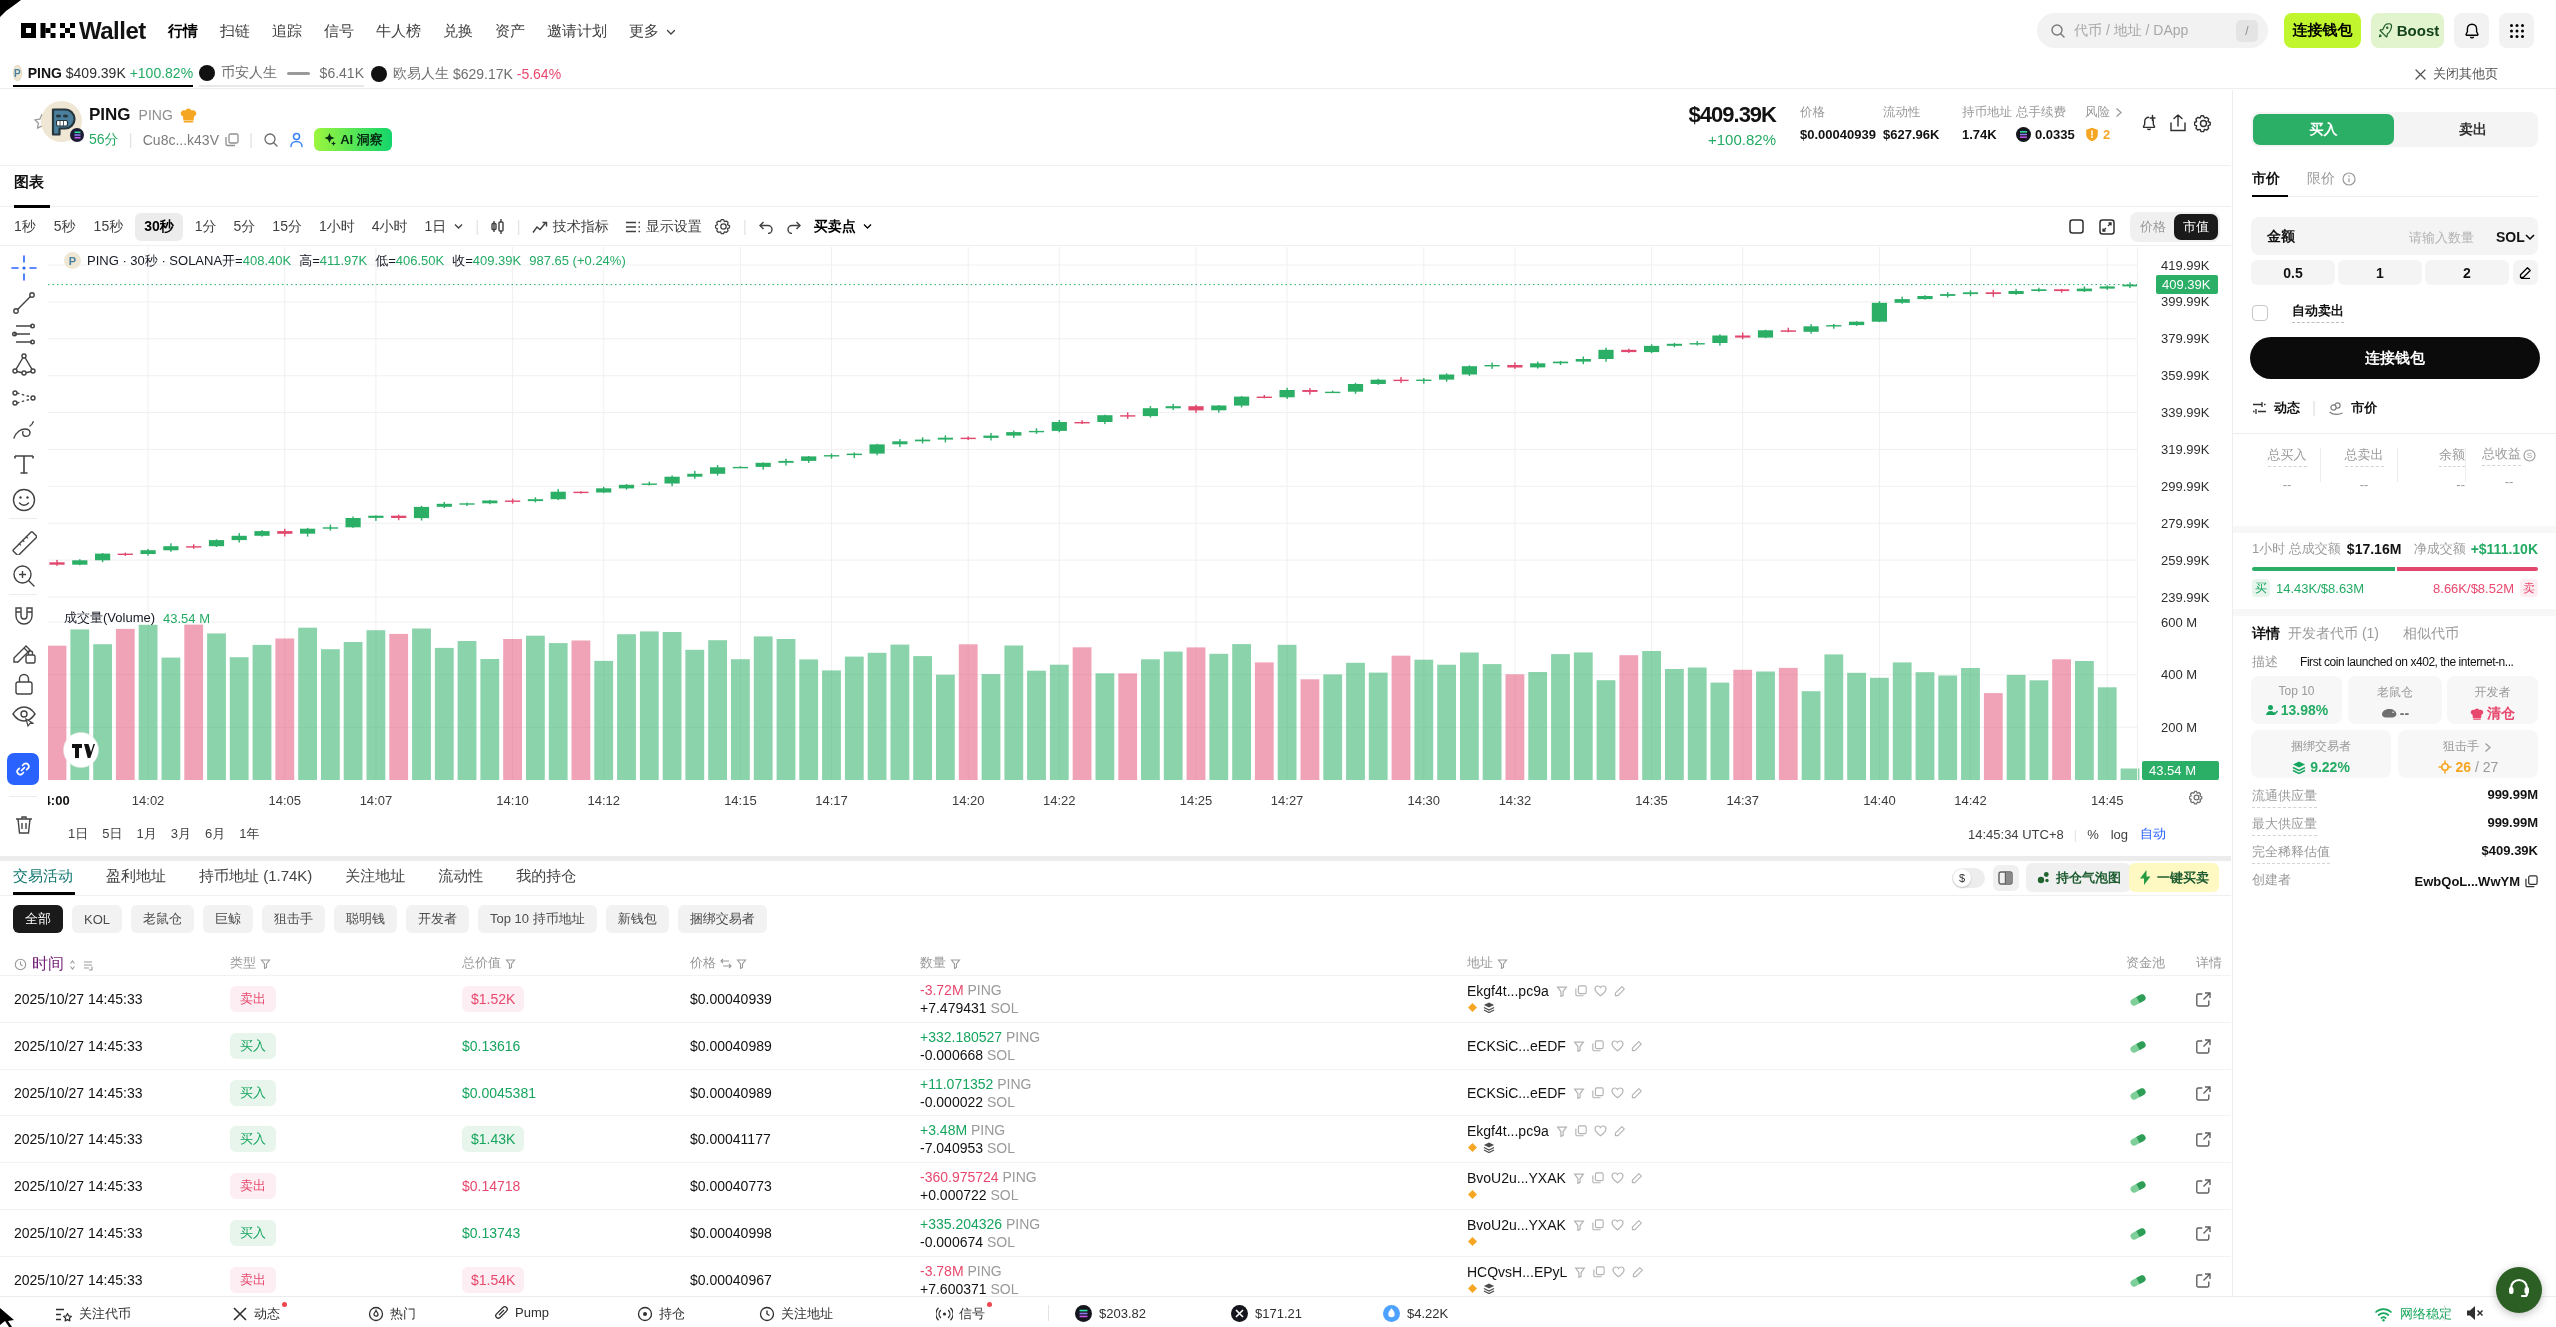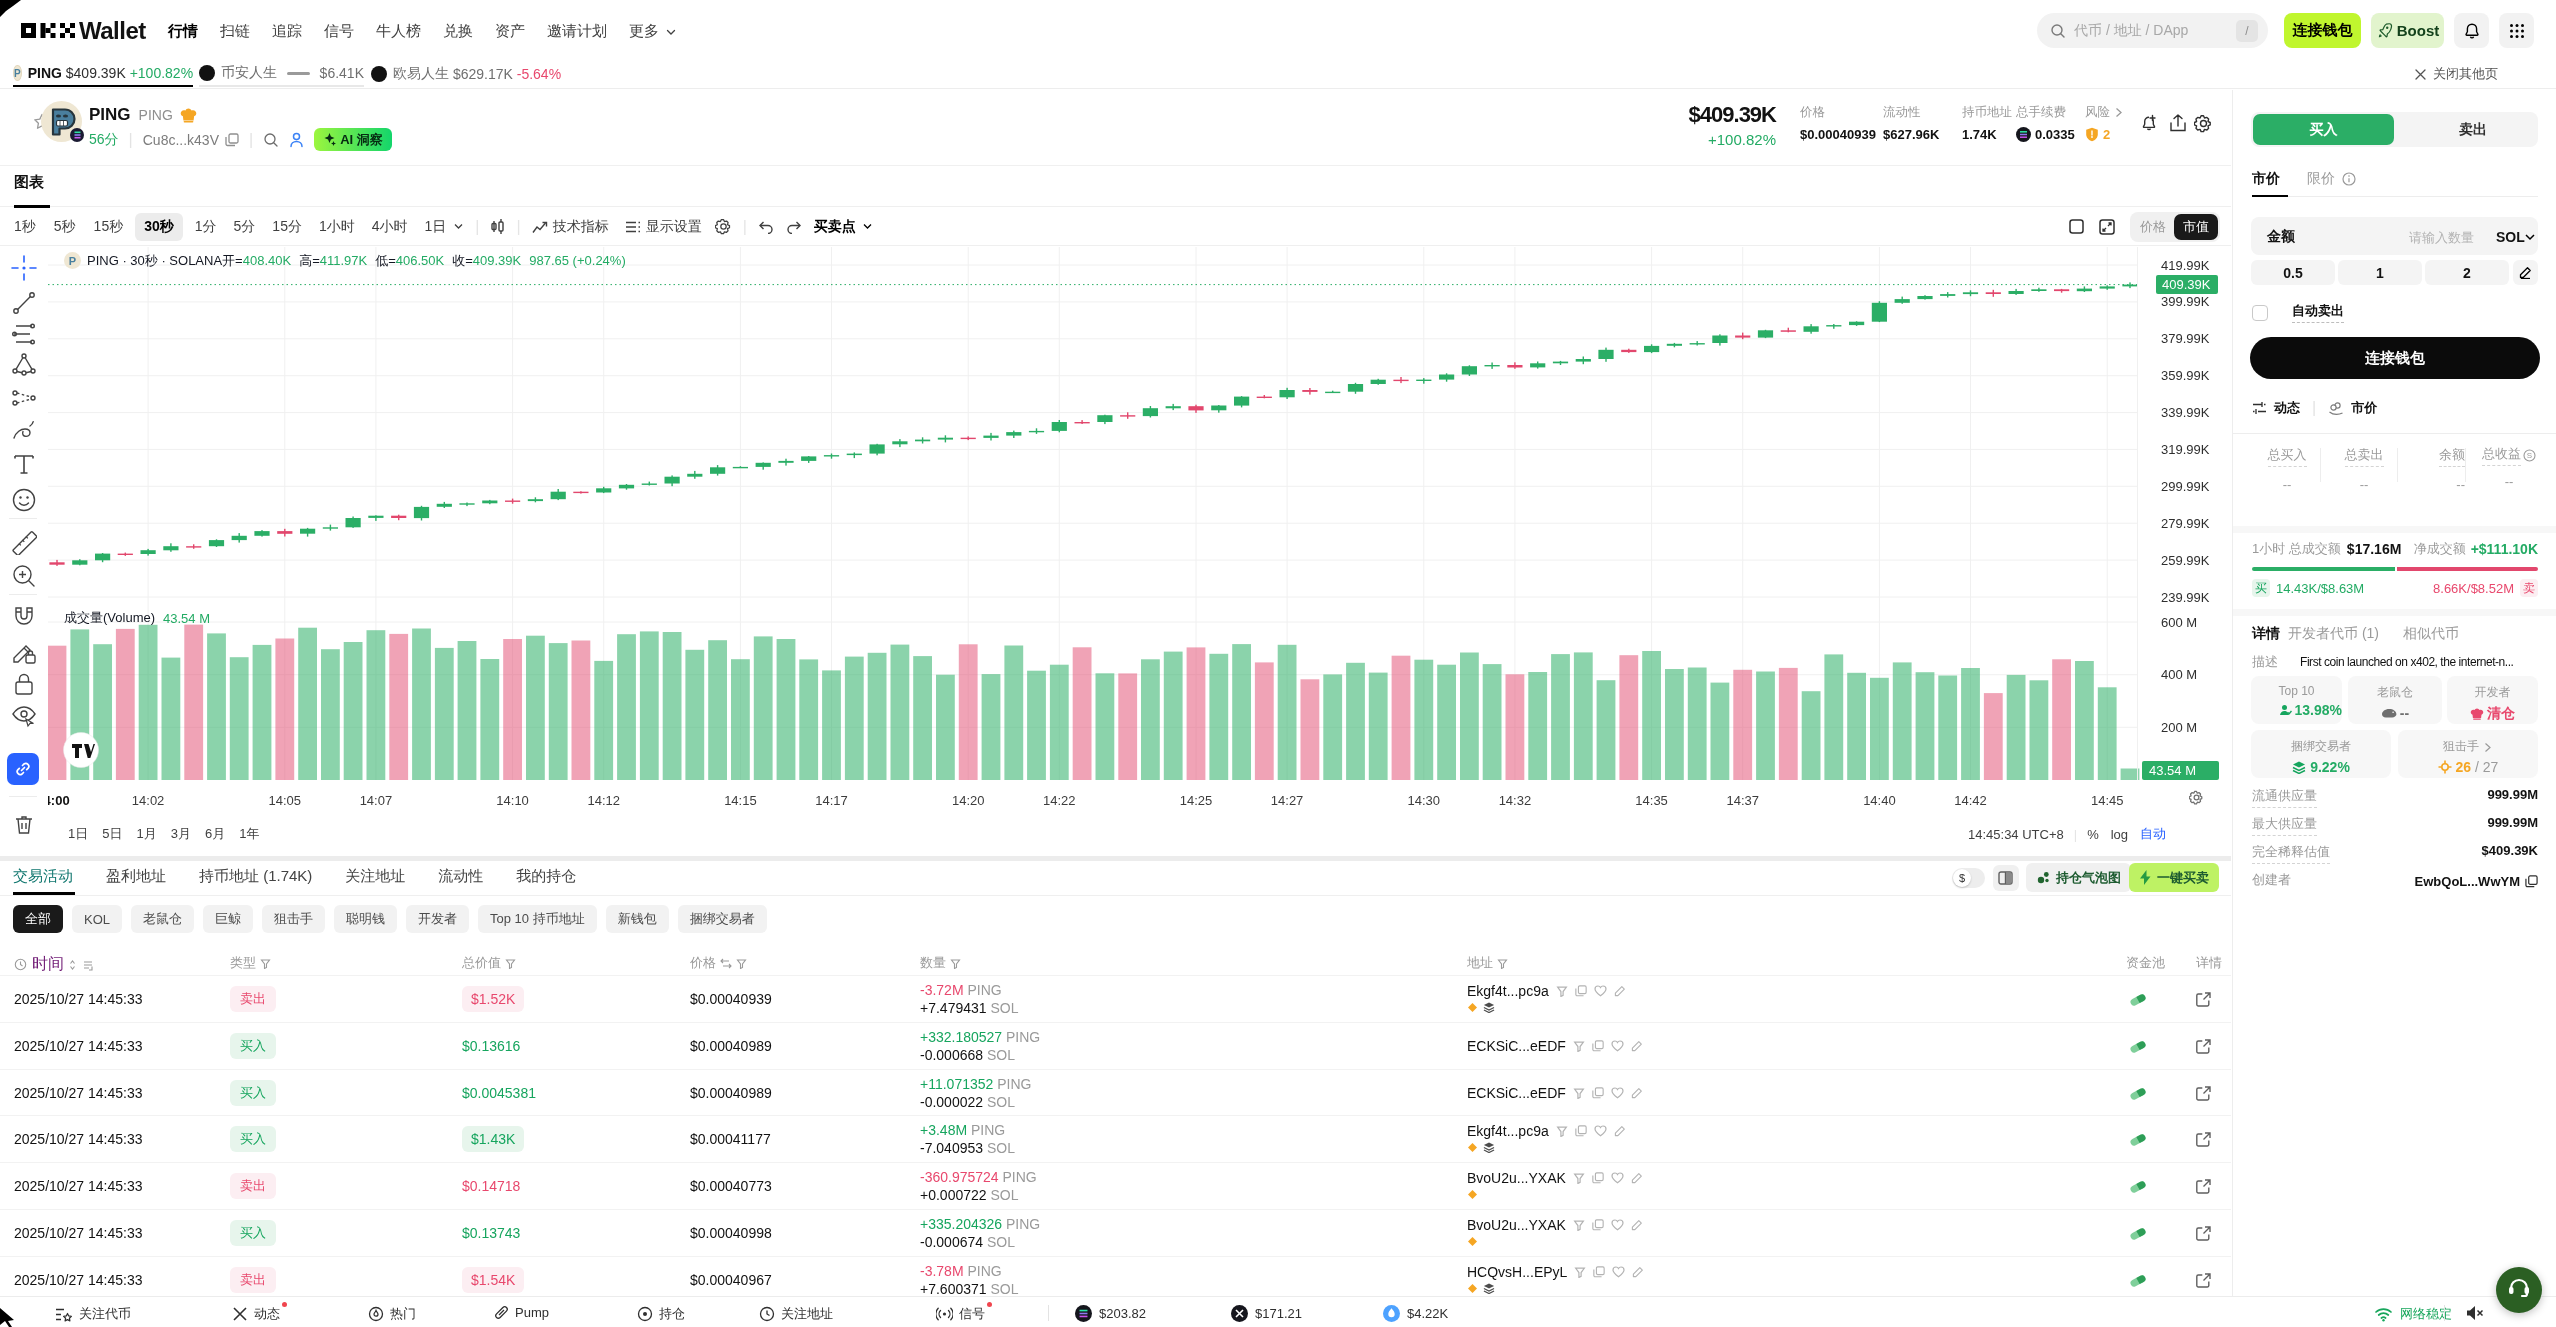--- a/index.html
+++ b/index.html
@@ -827,21 +827,21 @@
         <rect x="8" y="1.5" width="5.5" height="11" fill="#8a8a8a"></rect>
       </svg>
   </div>
   <div class="row abs" style="left:2026px;top:2px;height:29px;background:#f0f0f0;border-radius:6px;padding:0 10px;font-size:13px;font-weight:bold;color:#1e5c31">
     <svg width="15" height="15" viewBox="0 0 15 15" style="margin-right:5px">
         <circle cx="5" cy="10" r="3.2" fill="#20642f"></circle>
         <circle cx="10.3" cy="4.5" r="2.4" fill="#20642f"></circle>
         <circle cx="11" cy="10.5" r="1.7" fill="#20642f"></circle>
       </svg>持仓气泡图
   </div>
-  <div class="row abs" style="left:2129px;top:2px;height:29px;background:#bef264;border-radius:6px;padding:0 10px;font-size:13px;font-weight:bold;color:#1e5c31">
+  <div class="row abs" style="left:2129px;top:2px;height:29px;background:#fef9c3;border-radius:6px;padding:0 10px;font-size:13px;font-weight:bold;color:#1e5c31">
     <svg width="13" height="15" viewBox="0 0 13 15" style="margin-right:5px">
         <path d="M7.5 0L1 8.5h4L5 15l6.5-8.5h-4z" fill="#259b43"></path>
       </svg>一键买卖
   </div>
 </div>
 
 <div class="row abs" style="left:13px;top:905px">
   <div class="chip" style="background:#1a1a1a;color:#fff">全部</div>
   <div class="chip">KOL</div>
   <div class="chip">老鼠仓</div>
@@ -1345,21 +1345,21 @@
     <span style="font-size:14px;color:#9a9a9a;margin-left:8px">开发者代币 (1)</span>
     <span style="font-size:14px;color:#9a9a9a;margin-left:24px">相似代币</span>
   </div>
   <div class="row abs" style="left:19px;top:563px;width:286px">
     <span style="font-size:13px;color:#9a9a9a">描述</span>
     <span style="font-size:12px;letter-spacing:-0.45px;margin-left:22px;width:240px;overflow:hidden;display:inline-block">First coin launched on x402, the internet-n...</span>
   </div>
 
   <div class="sbox" style="left:18px;top:586px;width:91px;height:48px">
       <div class="t">Top 10</div>
-    <div class="v g row" style="justify-content:flex-end"><svg width="13" height="13" viewBox="0 0 13 13" style="margin-right:3px">
+    <div class="v g row" style="justify-content:center"><svg width="13" height="13" viewBox="0 0 13 13" style="margin-right:3px">
           <circle cx="5.5" cy="3.5" r="2.5" fill="#16a55e"></circle>
           <path d="M1 11c.5-2.5 2.2-4 4.5-4s4 1.5 4.5 4z" fill="#16a55e"></path>
           <path d="M9 8.5l1.2 1.2L12.5 7" stroke="#16a55e" stroke-width="1.4" fill="none"></path>
         </svg>13.98%</div>
     </div>
   <div class="sbox" style="left:115px;top:586px;width:94px;height:48px">
       <div class="t">老鼠仓</div>
     <div class="v row" style="justify-content:center;color:#6f6f6f"><svg width="16" height="11" viewBox="0 0 16 11" style="margin-right:3px">
           <path d="M14 8.5c.8-.5 1.4-1.3 1.4-2.3C15.4 3 12 1 8.2 1 4 1 1 3.5 1 6.3c0 1.9 1.5 3.2 3.8 3.2h6.5c1 0 2-.3 2.7-1z" fill="#6f6f6f"></path>
           <circle cx="12.1" cy="4.3" r="0.8" fill="#fff"></circle>

